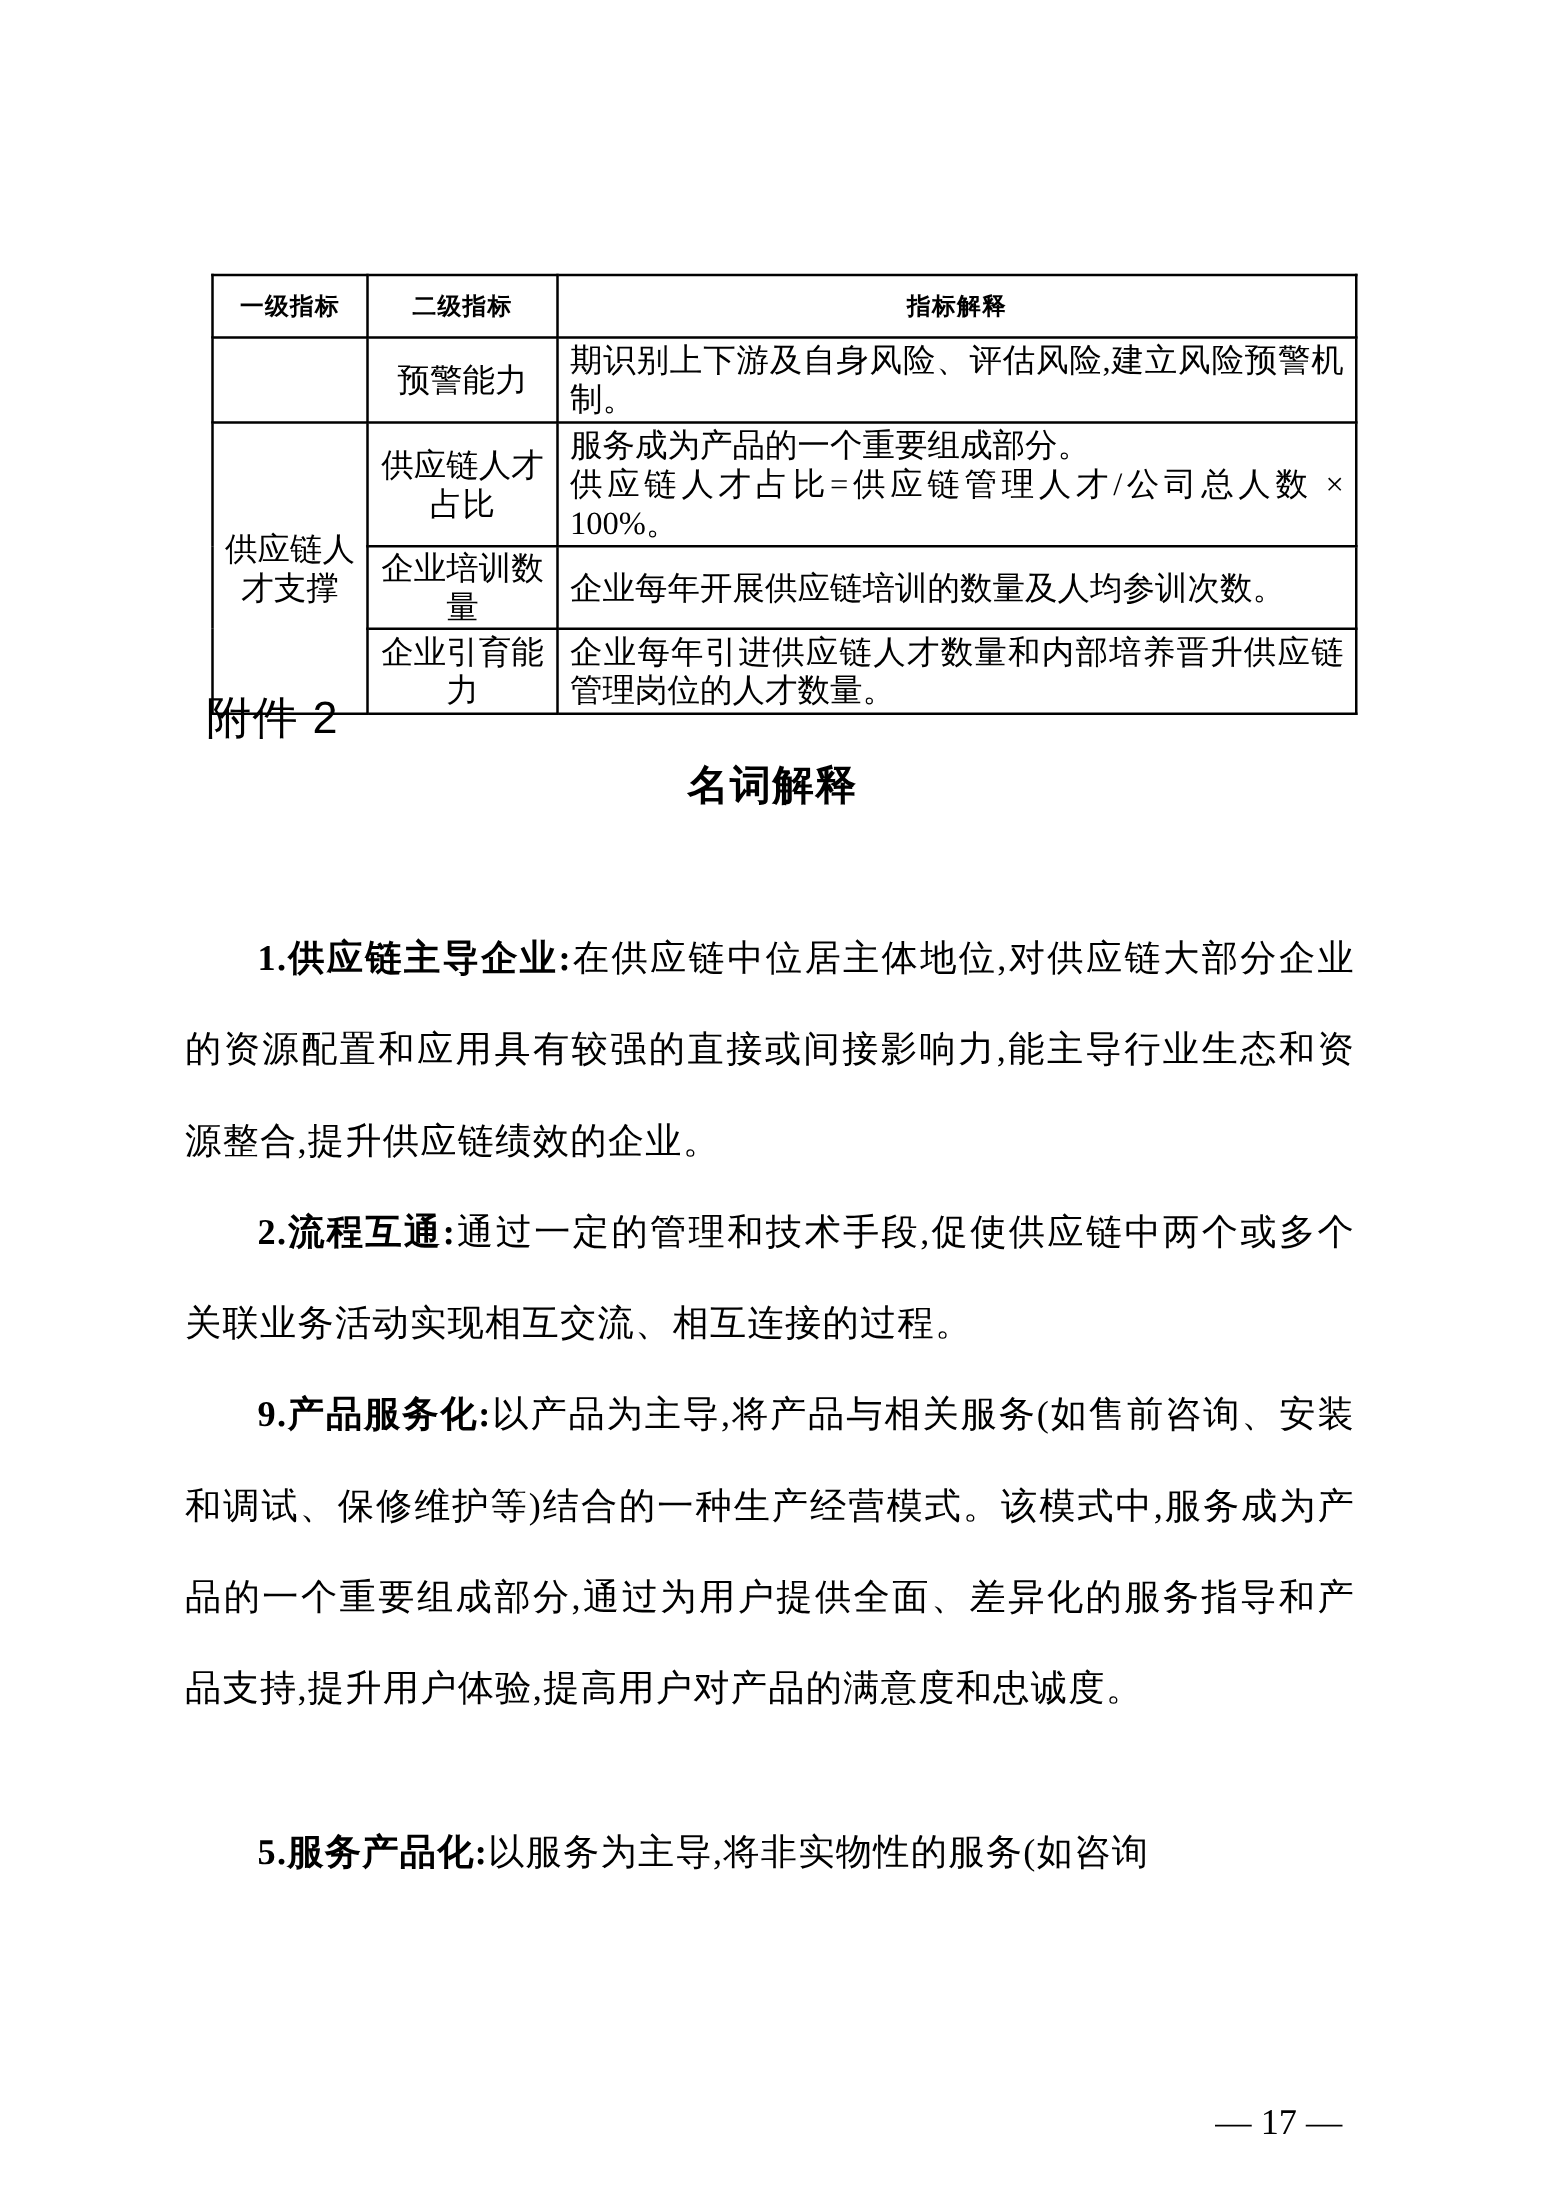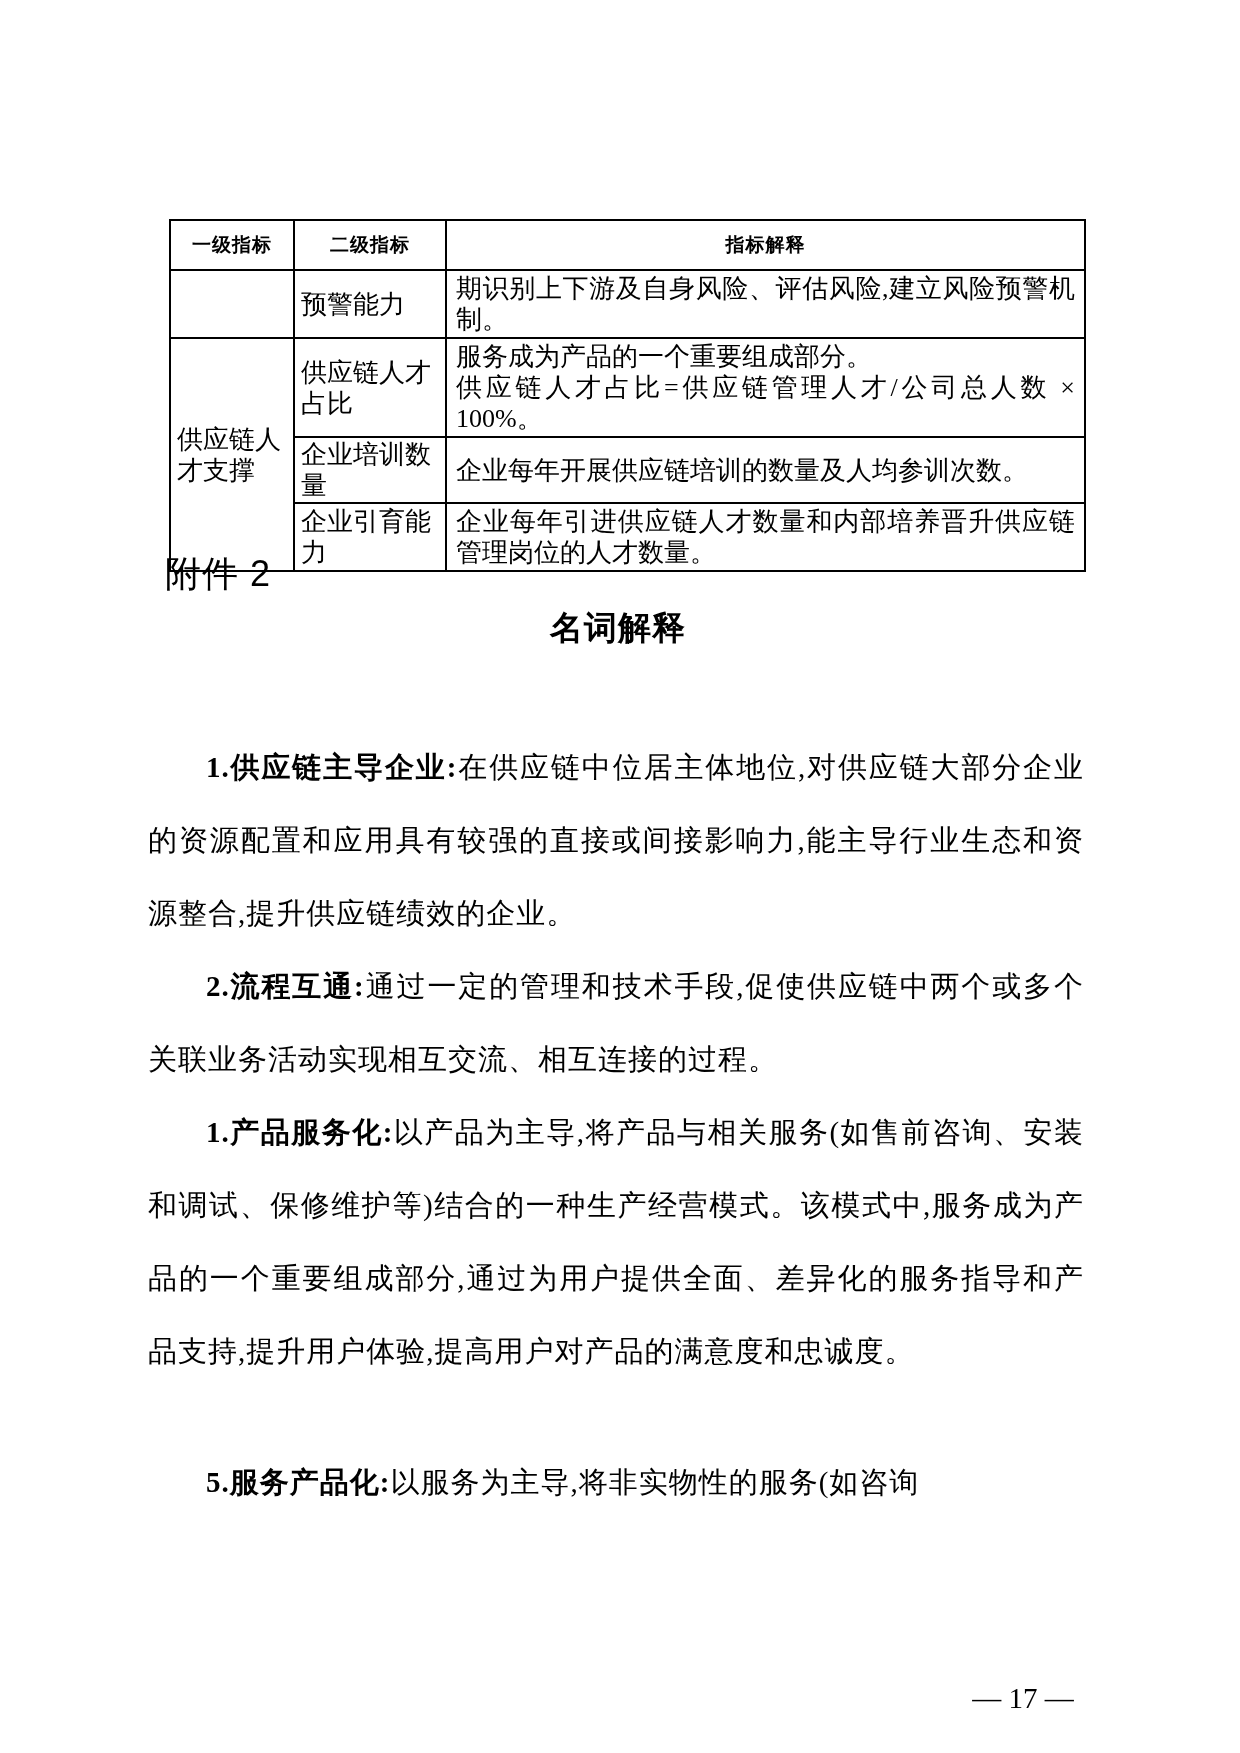--- a/index.html
+++ b/index.html
@@ -19,21 +19,21 @@
     border-collapse: collapse; table-layout: fixed;
     font-size: 26px;
   }
   .tbl th, .tbl td { border: 2px solid #000; padding: 1px 6px; }
   .tbl th {
     font-family: Liberation Mono, monospace;
     font-weight: bold; font-size: 19px; text-align: center;
     height: 46px; letter-spacing: 1px;
   }
   .tbl td { line-height: 31px; }
-  td.c1, td.c2 { text-align: left; vertical-align: middle; }
+  td.c1, td.c2 { text-align: center; vertical-align: middle; }
   td.c3 { text-align: justify; text-align-last: left; vertical-align: middle; padding: 2px 9px; }
   tr.r0 td { height: 34px; }
   tr.r1 td { height: 62px; }
   tr.r2 td { height: 56px; }
   tr.r3 td { height: 60px; }
 
   
   .attachment {
     position: absolute; left: 165px; top: 550px;
     font-family: "Liberation Sans", "DejaVu Sans", sans-serif;
@@ -111,19 +111,19 @@
     </tbody>
   </table>
 
   <div class="attachment">附件 2</div>
 
   <div class="doc-title">名词解释</div>
 
   <div class="content">
     <p><strong>1.供应链主导企业:</strong><span>在供应链中位居主体地位,对供应链大部分企业的资源配置和应用具有较强的直接或间接影响力,能主导行业生态和资源整合,提升供应链绩效的企业。</span></p>
     <p><strong>2.流程互通:</strong><span>通过一定的管理和技术手段,促使供应链中两个或多个关联业务活动实现相互交流、相互连接的过程。</span></p>
-    <p><strong>1.产品服务化:</strong><span>以产品为主导,将产品与相关服务(如售前咨询、安装和调试、保修维护等)结合的一种生产经营模式。该模式中,服务成为产品的一个重要组成部分,通过为用户提供全面、差异化的服务指导和产品支持,提升用户体验,提高用户对产品的满意度和忠诚度。</span></p>
+    <p><strong>9.产品服务化:</strong><span>以产品为主导,将产品与相关服务(如售前咨询、安装和调试、保修维护等)结合的一种生产经营模式。该模式中,服务成为产品的一个重要组成部分,通过为用户提供全面、差异化的服务指导和产品支持,提升用户体验,提高用户对产品的满意度和忠诚度。</span></p>
     <p class="gap-before"><strong>5.服务产品化:</strong><span>以服务为主导,将非实物性的服务(如咨询</span></p>
   </div>
 
   <div class="page-number">— 17 —</div>
 
 </div>
 
 </body></html>

